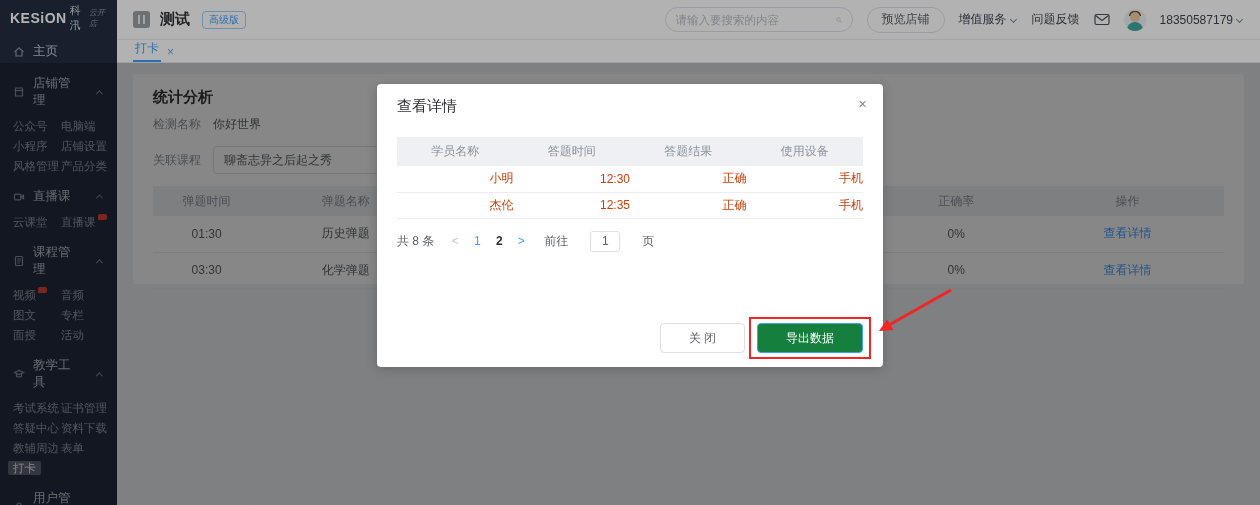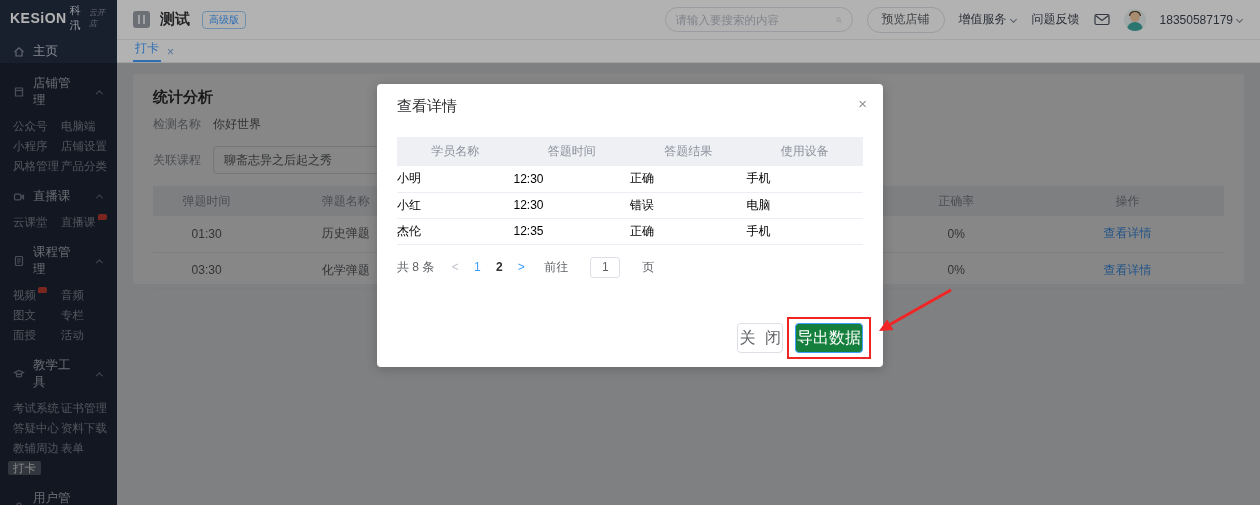--- a/index.html
+++ b/index.html
@@ -81,35 +81,35 @@
 
   
   .modal { position:absolute; left:377px; top:84px; width:506px; height:283px; background:#fff;
     border-radius:4px; z-index:100; box-shadow:0 2px 12px rgba(0,0,0,.2); }
   .modal-header { padding:13px 20px 10px; position:relative; }
   .modal-title { font-size:15px; color:#303133; }
   .modal-close { position:absolute; right:16px; top:11px; font-size:15px; color:#909399; cursor:pointer; }
   .modal-body { padding:11px 20px; }
   .m-table { width:100%; border-collapse:collapse; font-size:12px; }
   .m-table th { background:#eef0f4; color:#8d929b; font-weight:normal; height:29px; text-align:center; }
-  .m-table td { height:26px; text-align:left; color:#000000; border-bottom:1px solid #ebeef5; }
+  .m-table td { height:26px; text-align:right; color:#c2410c; border-bottom:1px solid #ebeef5; }
   .pagination { display:flex; align-items:center; margin-top:12px; font-size:12px; color:#606266; gap:4px; }
   .pg-total { margin-right:8px; }
   .pg-arrow { width:18px; text-align:center; cursor:pointer; }
   .pg-prev { color:#c0c4cc; }
   .pg-next { color:#409eff; }
   .pg-num { width:18px; text-align:center; cursor:pointer; }
   .pg-num.current { color:#409eff; }
   .pg-num.other { color:#303133; font-weight:bold; }
   .pg-goto { margin-left:10px; display:flex; align-items:center; gap:22px; }
   .pg-input { width:30px; height:21px; border:1px solid #dcdfe6; border-radius:3px; text-align:center; font-size:12px;
     color:#606266; outline:none; font-family:"Liberation Sans","DejaVu Sans",sans-serif; }
   .modal-footer { position:absolute; right:20px; bottom:14px; display:flex; align-items:center; gap:12px; }
-  .btn { height:30px; border-radius:4px; font-size:16px; padding:0 1px; cursor:pointer;
-    display:flex; align-items:center; font-family:Liberation Mono, monospace; }
+  .btn { height:30px; border-radius:4px; font-size:12px; padding:0 28px; cursor:pointer;
+    display:flex; align-items:center; font-family:Liberation Serif, serif; }
   .btn-default { background:#fff; border:1px solid #dcdfe6; color:#606266; }
   .btn-primary { background:#15803d; border:1px solid #409eff; color:#fff; }
   .export-wrap { position:relative; }
   .anno-rect { position:absolute; left:-8px; right:-8px; top:-6px; bottom:-6px;
     border:2px solid #f22525; z-index:130; pointer-events:none; }
   .anno-arrow { position:absolute; left:873px; top:284px; z-index:130; pointer-events:none; }
 </style>
 </head>
 <body>
 
@@ -324,26 +324,20 @@
           </tr>
         </thead>
         <tbody>
           <tr>
             <td>小明</td>
               <td>12:30</td>
               <td>正确</td>
               <td>手机</td>
           </tr>
           <tr>
-            <td>小红</td>
-              <td>12:30</td>
-              <td>错误</td>
-              <td>电脑</td>
-          </tr>
-          <tr>
             <td>杰伦</td>
               <td>12:35</td>
               <td>正确</td>
               <td>手机</td>
           </tr>
         </tbody>
       </table>
 
       <div class="pagination">
         <span class="pg-total">共 8 条</span>

